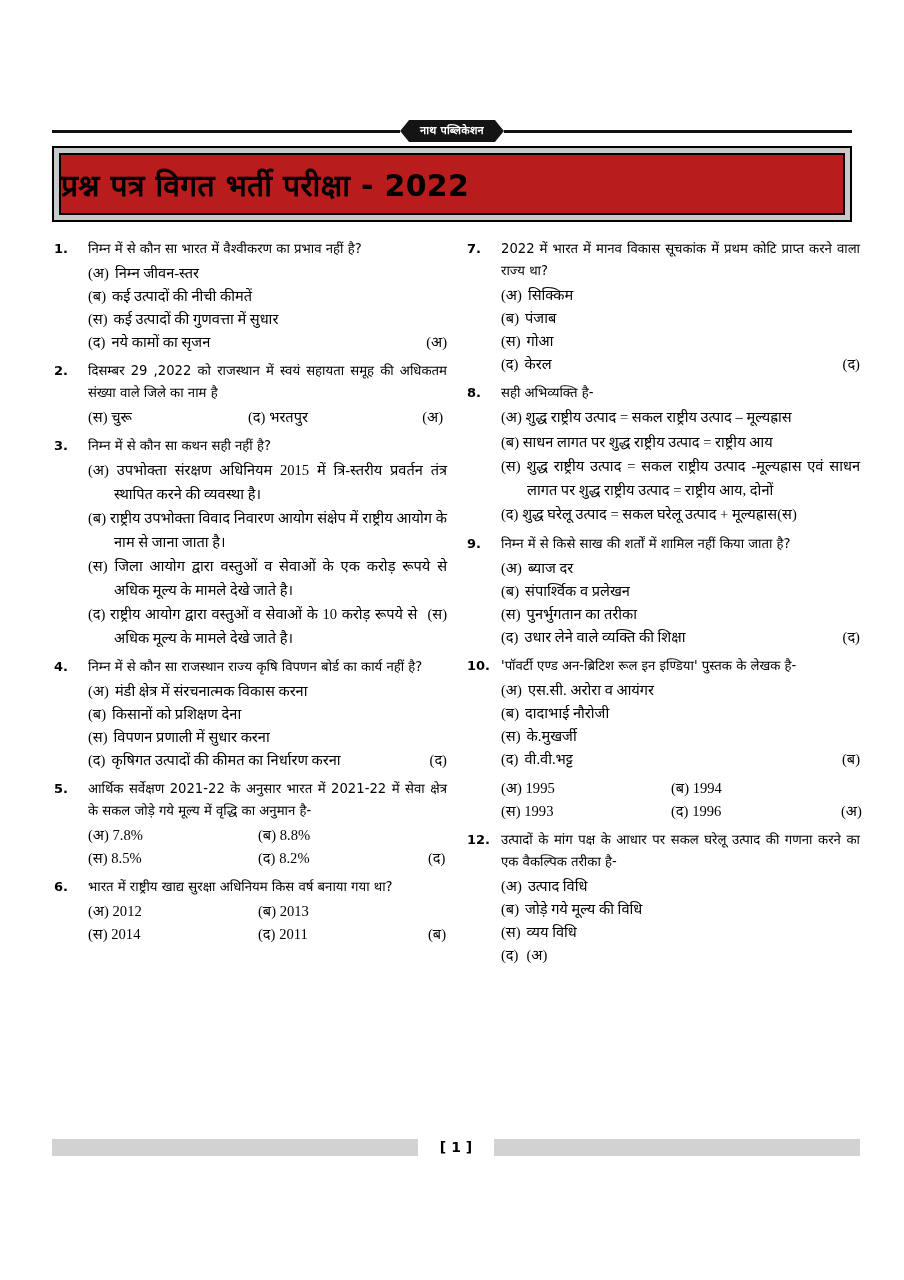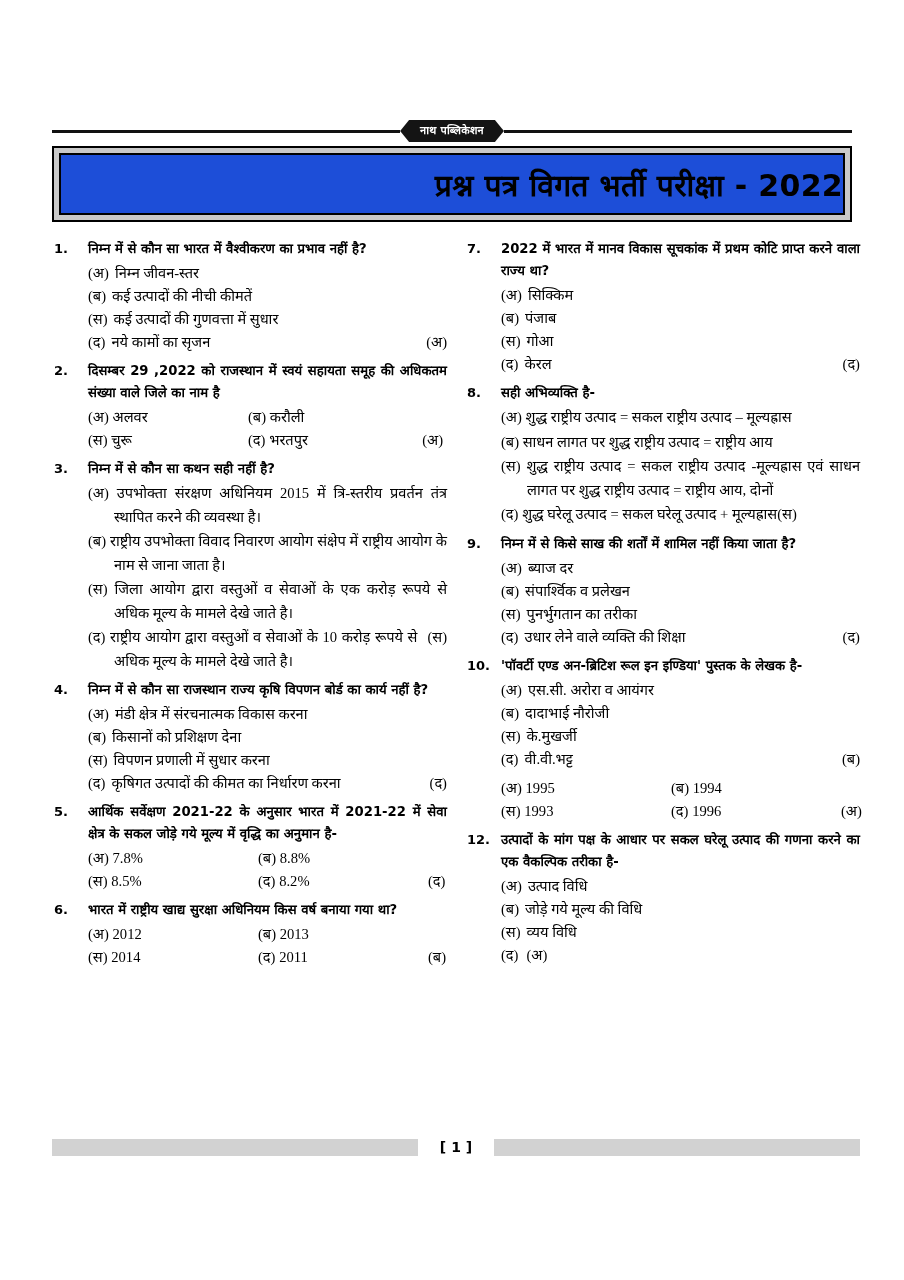--- a/index.html
+++ b/index.html
@@ -55,24 +55,24 @@
     box-sizing: border-box;
     border: 2px solid #000;
     background: #c9c9c9;
     padding: 5px;
   }
   .title-inner {
     width: 100%;
     height: 100%;
     box-sizing: border-box;
     border: 2px solid #000;
-    background: #1d4ed8;
+    background: #b91c1c;
     display: flex;
     align-items: center;
-    justify-content: flex-end;
+    justify-content: flex-start;
   }
   .title-text {
     font-family: "DejaVu Sans", sans-serif;
     font-weight: bold;
     font-size: 30px;
     letter-spacing: .3px;
     color: #000;
     white-space: nowrap;
   }
 
@@ -101,21 +101,21 @@
     font-family: "DejaVu Sans", sans-serif;
     font-weight: bold;
     font-size: 13px;
     line-height: 22px;
     padding-left: 2px;
     box-sizing: border-box;
   }
   .q-text {
     flex: 1 1 auto;
     font-family: "DejaVu Sans", sans-serif;
-    font-weight: bold;
+    font-weight: normal;
     font-size: 13.2px;
     line-height: 22px;
     text-align: justify;
   }
 
   .opts {
     margin: 0 0 6px 36px;
   }
 
   
@@ -240,25 +240,20 @@
           <span class="opt-body">नये कामों का सृजन</span>
           <span class="opt-ans">(अ)</span>
         </div>
       </div>
       <div class="q">
         <div class="q-num">2.</div>
         <div class="q-text">दिसम्बर 29 ,2022 को राजस्थान में स्वयं सहायता समूह की अधिकतम संख्या वाले जिले का नाम है</div>
       </div>
       <div class="opts">
         <div class="opt-grid-row">
-          <div class="opt-cell"><span>(अ)</span> <span class="">अलवर</span></div>
-          <div class="opt-cell"><span>(ब)</span> <span class="">करौली</span></div>
-          <div class="opt-ans"></div>
-        </div>
-        <div class="opt-grid-row">
           <div class="opt-cell"><span>(स)</span> <span class="">चुरू</span></div>
           <div class="opt-cell"><span>(द)</span> <span class="">भरतपुर</span></div>
           <div class="opt-ans">(अ)</div>
         </div>
       </div>
       <div class="q">
         <div class="q-num">3.</div>
         <div class="q-text">निम्न में से कौन सा कथन सही नहीं है?</div>
       </div>
       <div class="opts">

